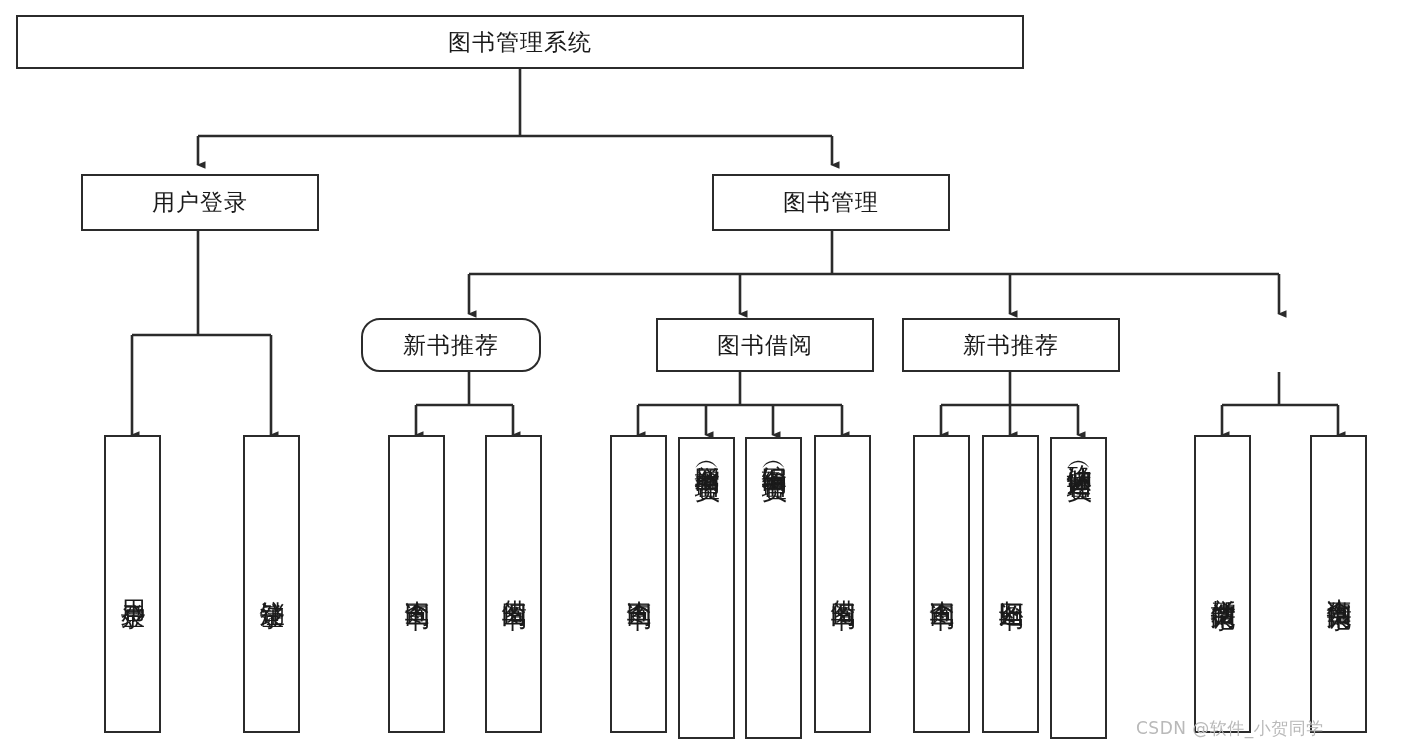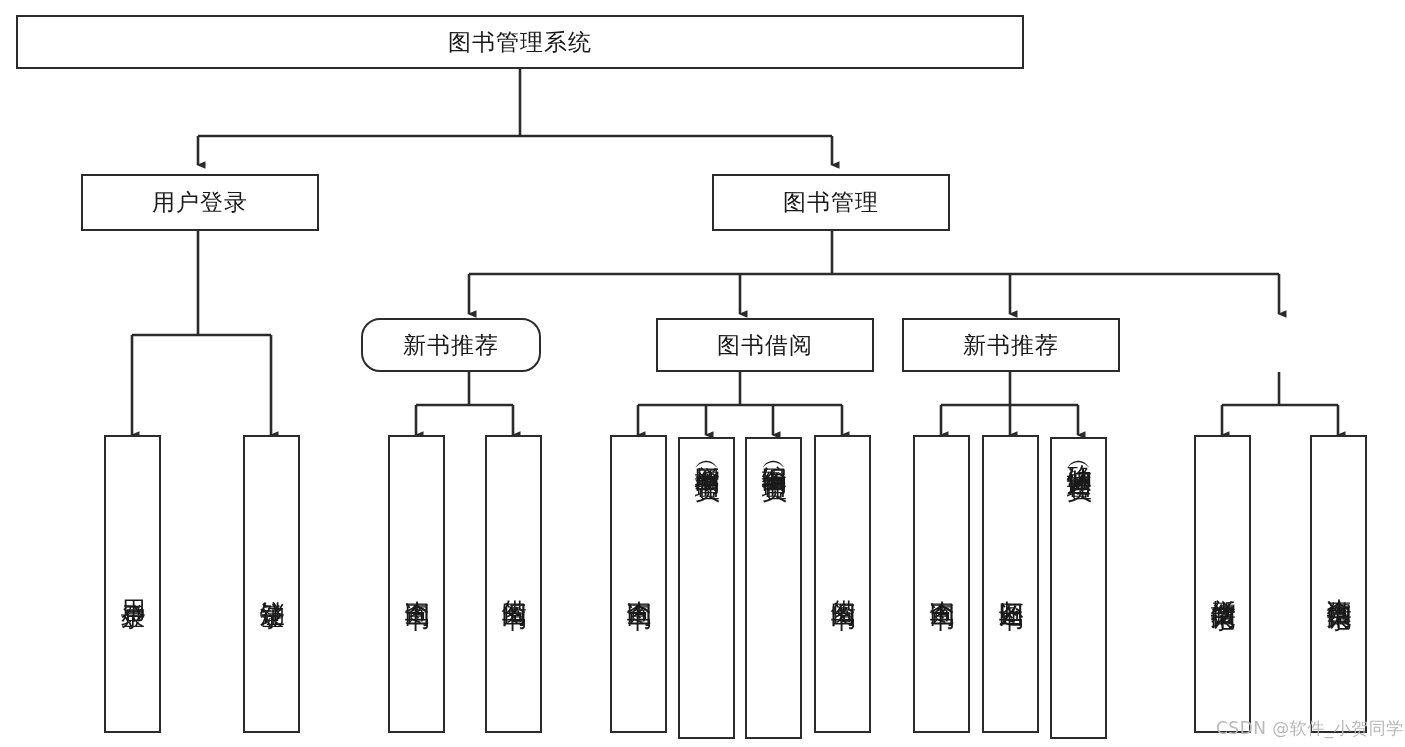--- a/index.html
+++ b/index.html
@@ -175,15 +175,15 @@
     <span class="vtext">确认归还（管理员）</span>
   </div>
 
   <div class="node vert center-text" style="left:1194px; top:435px; width:57px; height:298px;">
     <span class="vtext">新增借阅记录</span>
   </div>
   <div class="node vert center-text" style="left:1310px; top:435px; width:57px; height:298px;">
     <span class="vtext">查询借阅记录</span>
   </div>
 
-  <div class="watermark" style="left:1216px; top:717px;">CSDN @软件_小贺同学</div>
+  <div class="watermark" style="left:1136px; top:717px;">CSDN @软件_小贺同学</div>
 
 </div>
 
 </body></html>

